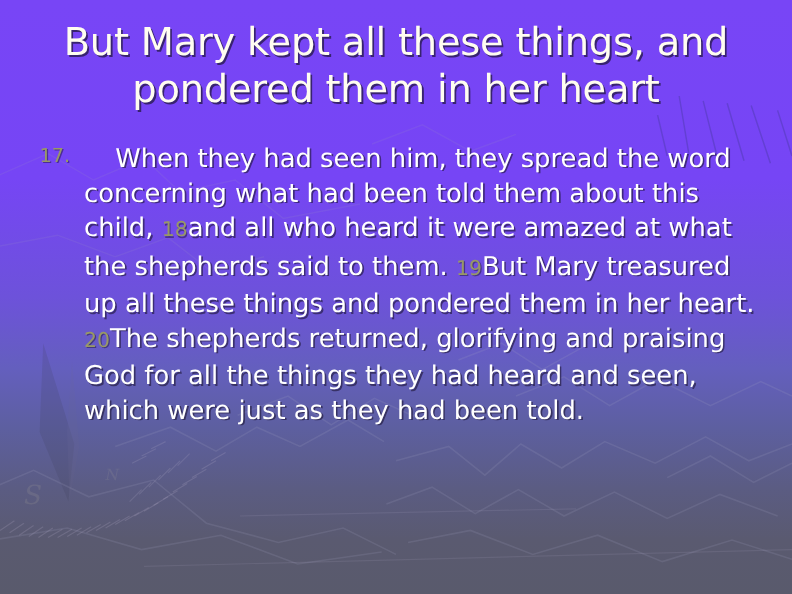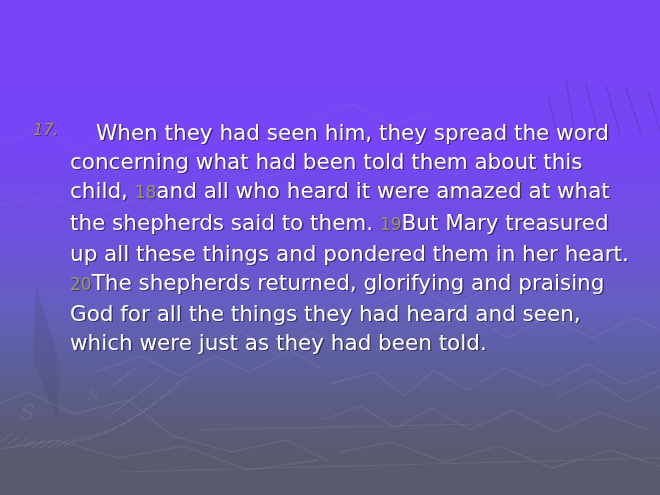--- a/index.html
+++ b/index.html
@@ -70,21 +70,20 @@
     text-align: left;
   }
   .verse-lead {
     position: absolute;
     left: 0;
     top: 2px;
     font-size: 16px;
     line-height: 20px;
     color: #989866;
     text-shadow: 1px 1px 0 rgba(30,22,55,0.5);
-    font-style: italic;
   }
   .first-indent {
     display: inline-block;
     width: 26px;
   }
   .verse-num {
     font-size: 17px;
     color: #989866;
     text-shadow: 1px 1px 0 rgba(30,22,55,0.5);
     vertical-align: baseline;
@@ -181,20 +180,24 @@
       <path d="M556 398 L592 380 L628 402 L660 386"></path>
       <path d="M382 300 L418 286 L452 308 L488 288"></path>
     </g>
 
     <g stroke="#b7b2cd" stroke-opacity="0.13" stroke-width="1" fill="none">
       <path d="M120 472 L660 458"></path>
       <path d="M200 430 L480 424"></path>
     </g>
   </svg>
 
+  <div class="title-block">
+    <span class="title-text">But Mary kept all these things, and
+pondered them in her heart</span>
+  </div>
 
   <div class="body-block">
     <div class="para">
       <span class="verse-lead">17.</span><span class="first-indent"></span><span>When they had seen him, they spread the word concerning what had been told them about this child, </span><span class="verse-num">18</span><span>and all who heard it were amazed at what the shepherds said to them. </span><span class="verse-num">19</span><span>But Mary treasured up all these things and pondered them in her heart. </span><span class="verse-num">20</span><span>The shepherds returned, glorifying and praising God for all the things they had heard and seen, which were just as they had been told.</span>
     </div>
   </div>
 
 </div>
 
 </body></html>

